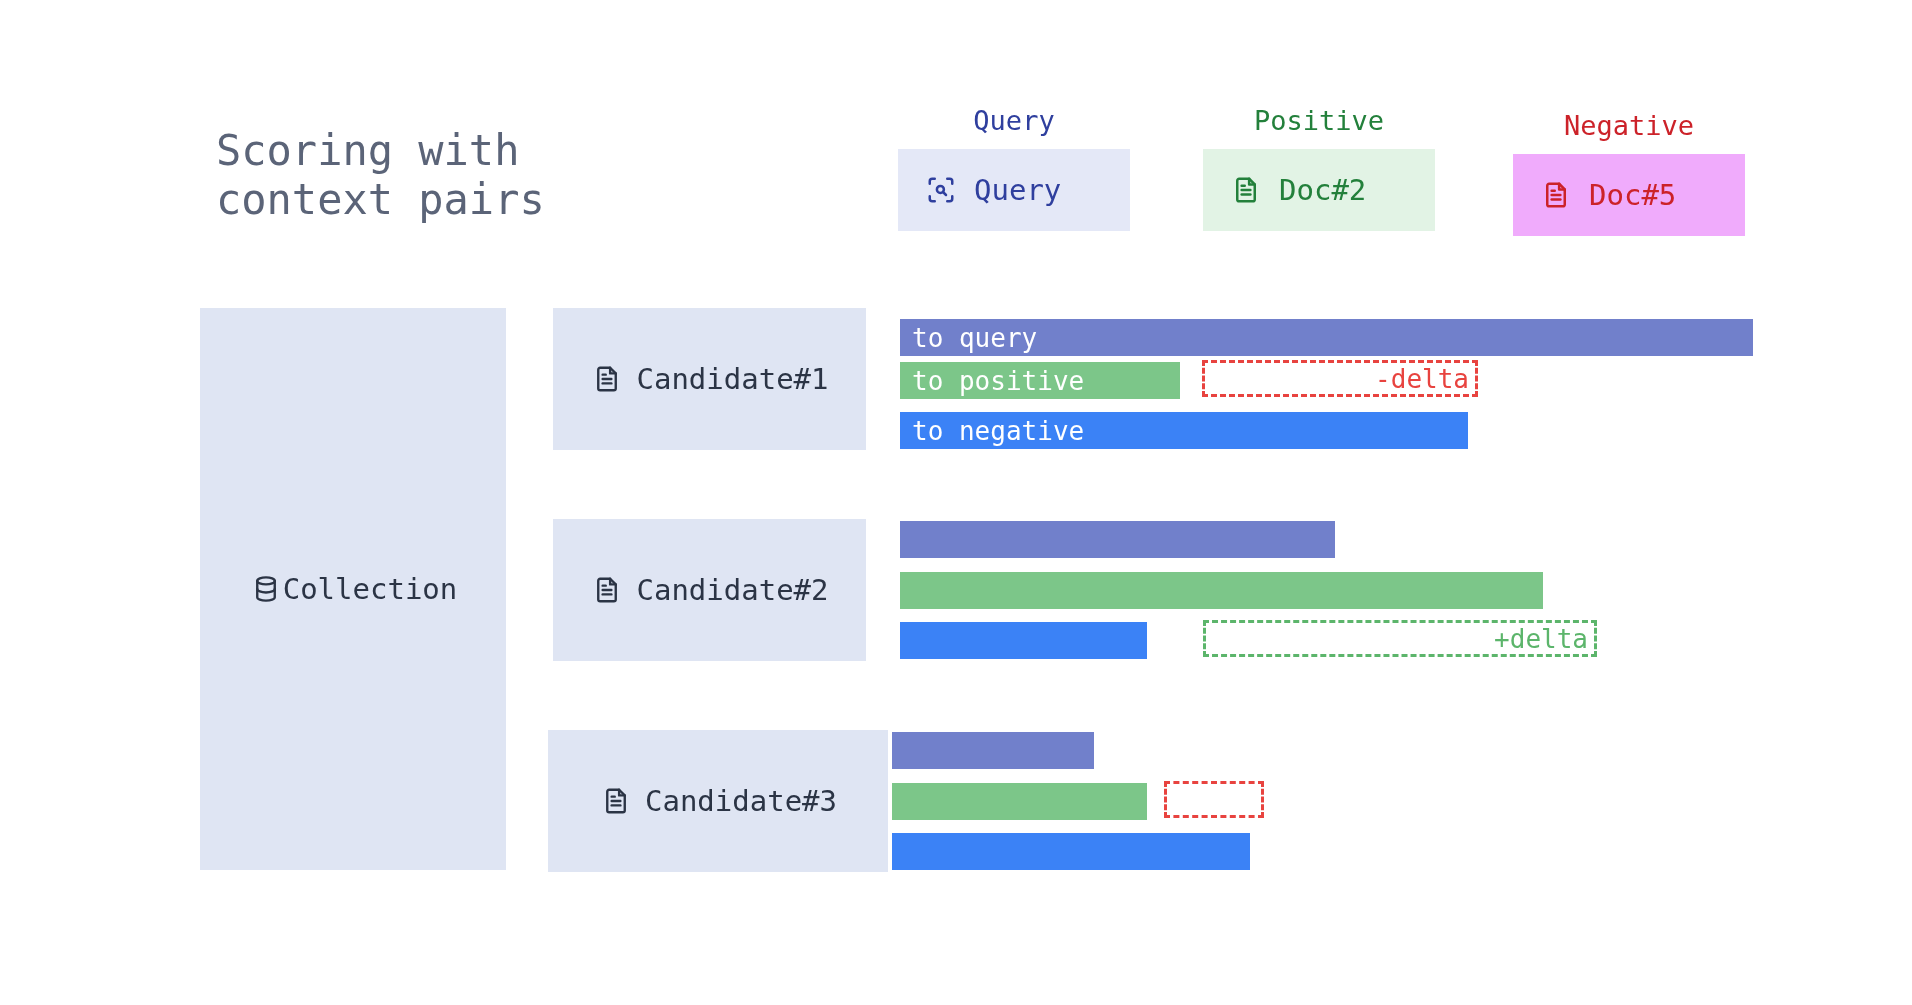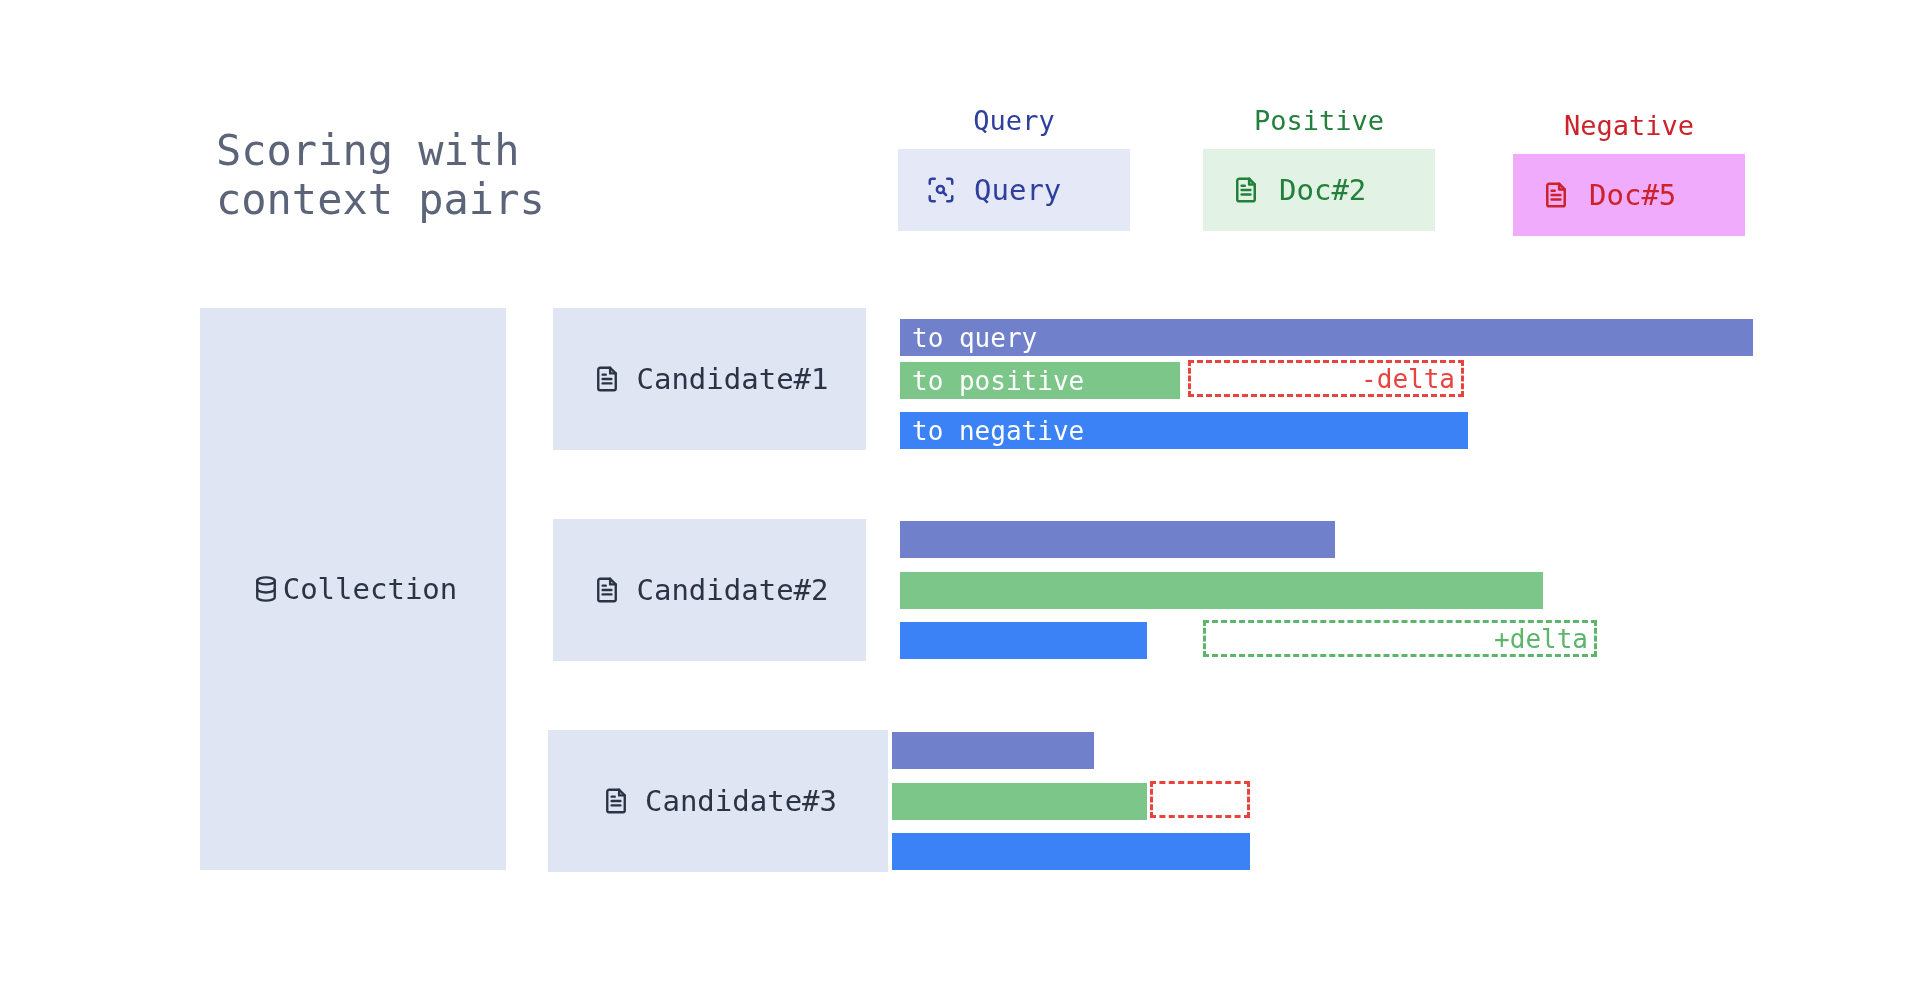--- a/index.html
+++ b/index.html
@@ -108,21 +108,21 @@
 
   
   .delta {
     position: absolute;
     height: 37px;
     box-sizing: border-box;
     display: flex;
     align-items: center;
     justify-content: flex-end;
   }
-  .delta.neg { border: 3px dashed #e8433f; }
+  .delta.neg { border: 3px dashed #e8433f; margin-left: 14px; }
   .delta.pos { border: 3px dashed #5cb56b; }
   .delta-text {
     font-size: 26px;
     line-height: 30px;
     padding-right: 6px;
     white-space: nowrap;
   }
   .delta.neg .delta-text { color: #e8433f; }
   .delta.pos .delta-text { color: #5cb56b; }
 </style>

